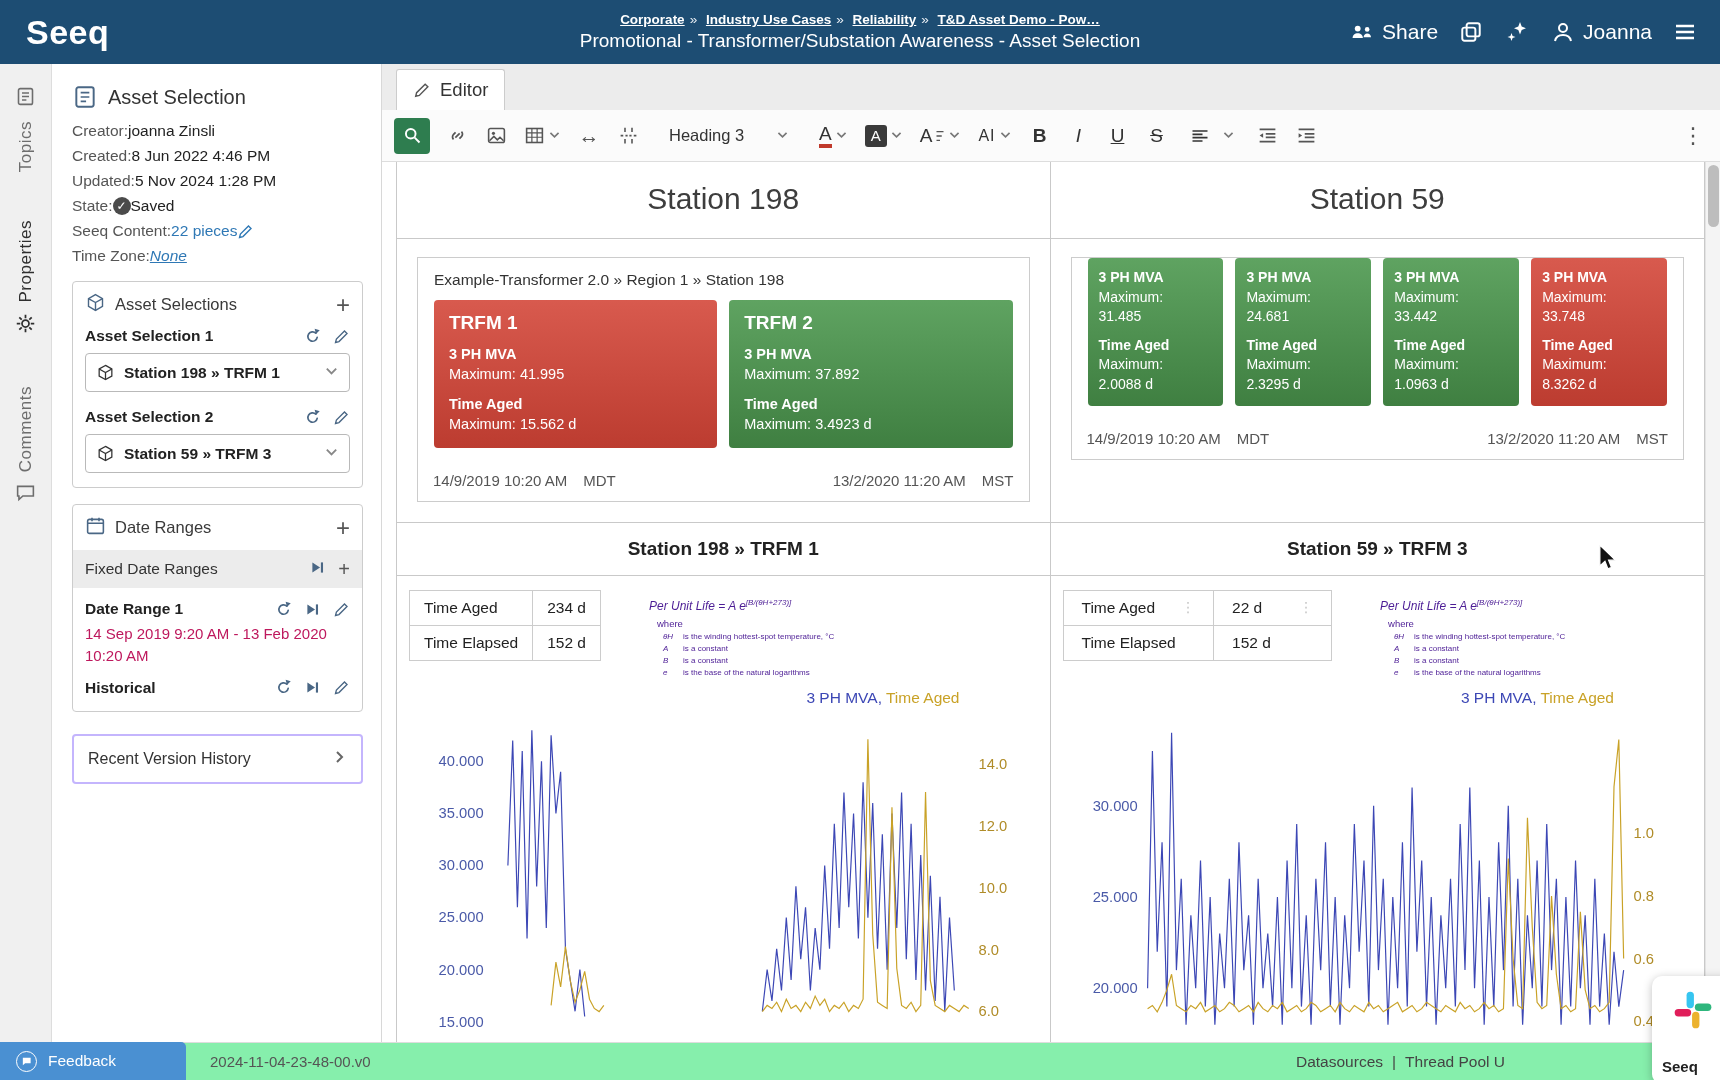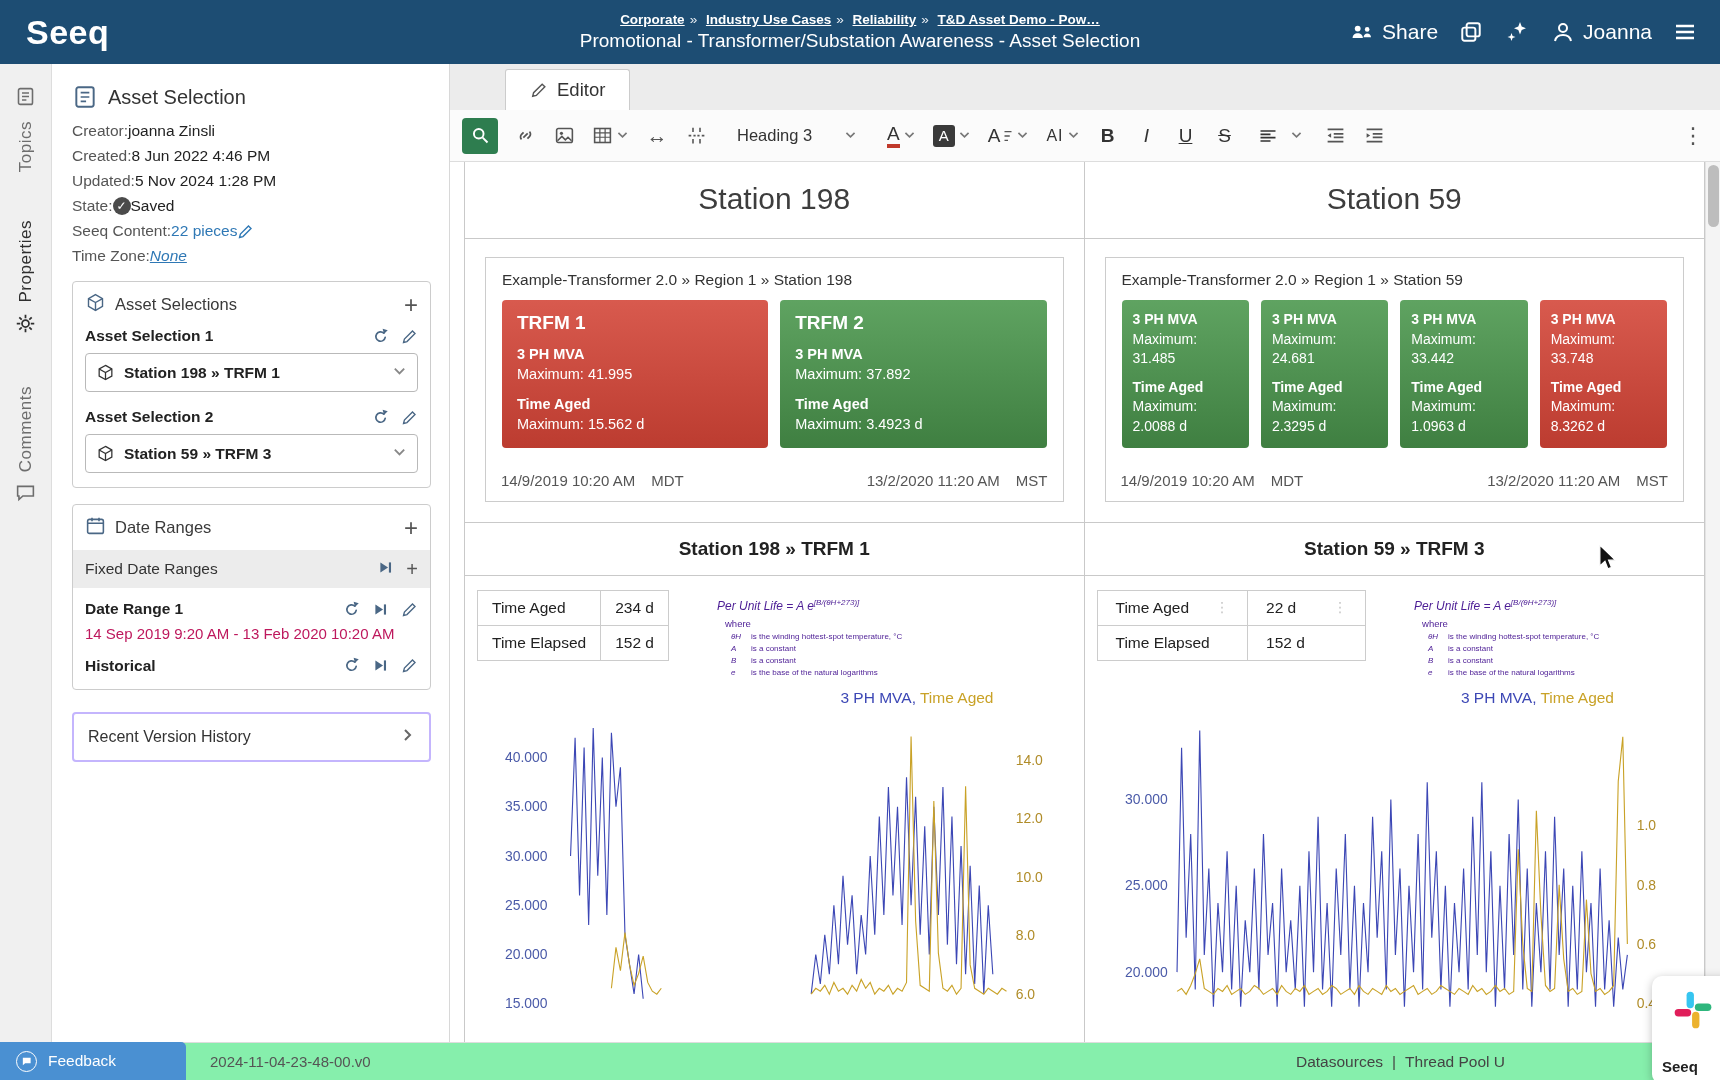--- a/index.html
+++ b/index.html
@@ -22,21 +22,21 @@
 
   
   .app-body { display:flex; height:978px; }
 
   .rail { width:52px; background:#f0f0f0; border-right:1px solid #ddd; display:flex; flex-direction:column; align-items:center; padding-top:22px; gap:48px; }
   .rail-item { display:flex; flex-direction:column; align-items:center; gap:10px; color:#6d6d6d; cursor:pointer; }
   .rail-item.active { color:#2f2f2f; }
   .rail-label { writing-mode:vertical-rl; transform:rotate(180deg); font-size:17px; letter-spacing:.5px; }
   .rail-icon svg { width:21px; height:21px; }
 
-  .sidebar { width:398px; background:#fff; border-right:1px solid #d8d8d8; padding:20px 18px 0 20px; position:relative; }
+  .sidebar { width:330px; background:#fff; border-right:1px solid #d8d8d8; padding:20px 18px 0 20px; position:relative; }
   .sb-title { display:flex; align-items:center; gap:10px; font-size:20px; color:#333; margin-bottom:12px; }
   .sb-title .sb-doc-icon { color:var(--icon_slate,#4a6785); display:inline-flex; }
   .sb-title svg { width:26px; height:26px; }
   .meta-row { font-size:15.5px; color:#222; margin-bottom:7px; display:flex; align-items:center; }
   .meta-label { color:#555; }
   a.sb-link { color:var(--link_blue,#2f78b5); text-decoration:none; cursor:pointer; }
   a.sb-link.tz { font-style:italic; text-decoration:underline; }
   .check-badge { width:18px; height:18px; border-radius:50%; background:#4b4b4b; color:#fff; font-size:12px; display:inline-flex; align-items:center; justify-content:center; }
   .mini-icon { width:17px; height:17px; color:var(--icon_slate,#4a6785); display:inline-flex; cursor:pointer; }
   .mini-icon svg { width:100%; height:100%; }
@@ -61,21 +61,21 @@
   .dr-name { font-size:15.5px; font-weight:bold; color:#222; }
   .dr-range { font-size:15px; color:#be185d; margin-top:5px; line-height:1.45; }
 
   .version-card { border:2px solid #c4b5fd; border-radius:4px; margin-top:22px; padding:13px 14px; display:flex; align-items:center; font-size:16px; color:#333; cursor:pointer; }
   .version-card .chev-r { margin-left:auto; color:#666; }
   .version-card svg { width:16px; height:16px; }
 
   
   .main { flex:1; display:flex; flex-direction:column; background:#fff; min-width:0; }
   .tab-row { height:46px; background:#ececec; display:flex; align-items:flex-end; padding-left:14px; }
-  .editor-tab { background:#fff; border:1px solid #ccc; border-bottom:none; border-radius:3px 3px 0 0; padding:9px 24px; font-size:18.5px; color:#333; display:flex; align-items:center; gap:9px; cursor:pointer;margin-left:41px; }
+  .editor-tab { background:#fff; border:1px solid #ccc; border-bottom:none; border-radius:3px 3px 0 0; padding:9px 16px; font-size:18.5px; color:#333; display:flex; align-items:center; gap:9px; cursor:pointer; }
   .editor-tab svg { width:18px; height:18px; color:#555; }
 
   .toolbar { height:52px; background:#fbfbfb; border-bottom:1px solid #ddd; display:flex; align-items:center; padding:0 12px; gap:3px; }
   .tb-btn { width:36px; height:36px; border-radius:4px; display:flex; align-items:center; justify-content:center; color:#555; font-size:17px; }
   .tb-btn svg { width:21px; height:21px; }
   .tb-green { background:var(--toolbar_green,#2e7d4f); margin-right:6px; }
   .tb-wide { width:auto; padding:0 7px; gap:3px; }
   .tb-select { display:flex; align-items:center; gap:12px; padding:6px 10px; margin:0 10px; font-size:16.5px; color:#333; cursor:pointer; min-width:140px; }
   .tb-select.sm { min-width:0; margin:0 2px; }
   .tb-select .chev svg, .tb-wide .chev svg { width:13px; height:13px; color:#777; }
@@ -583,21 +583,20 @@
             </div>
             <div class="station-dates">
               <span><span>14/9/2019 10:20 AM</span><span class="tz">MDT</span></span>
               <span><span>13/2/2020 11:20 AM</span><span class="tz">MST</span></span>
             </div>
           </div>
         </div>
 
         <div class="cell station-cell">
           <div class="station-box">
-            <div class="station-path">Example-Transformer 2.0 » Region 1 » Station 59</div>
             <div class="cards-row">
               <div class="metric-card small green">
                 <div class="card-line bold">3 PH MVA</div>
                 <div class="card-line">Maximum:</div>
                 <div class="card-line">31.485</div>
                 <div class="card-line bold mt">Time Aged</div>
                 <div class="card-line">Maximum:</div>
                 <div class="card-line">2.0088 d</div>
               </div>
               <div class="metric-card small green">

